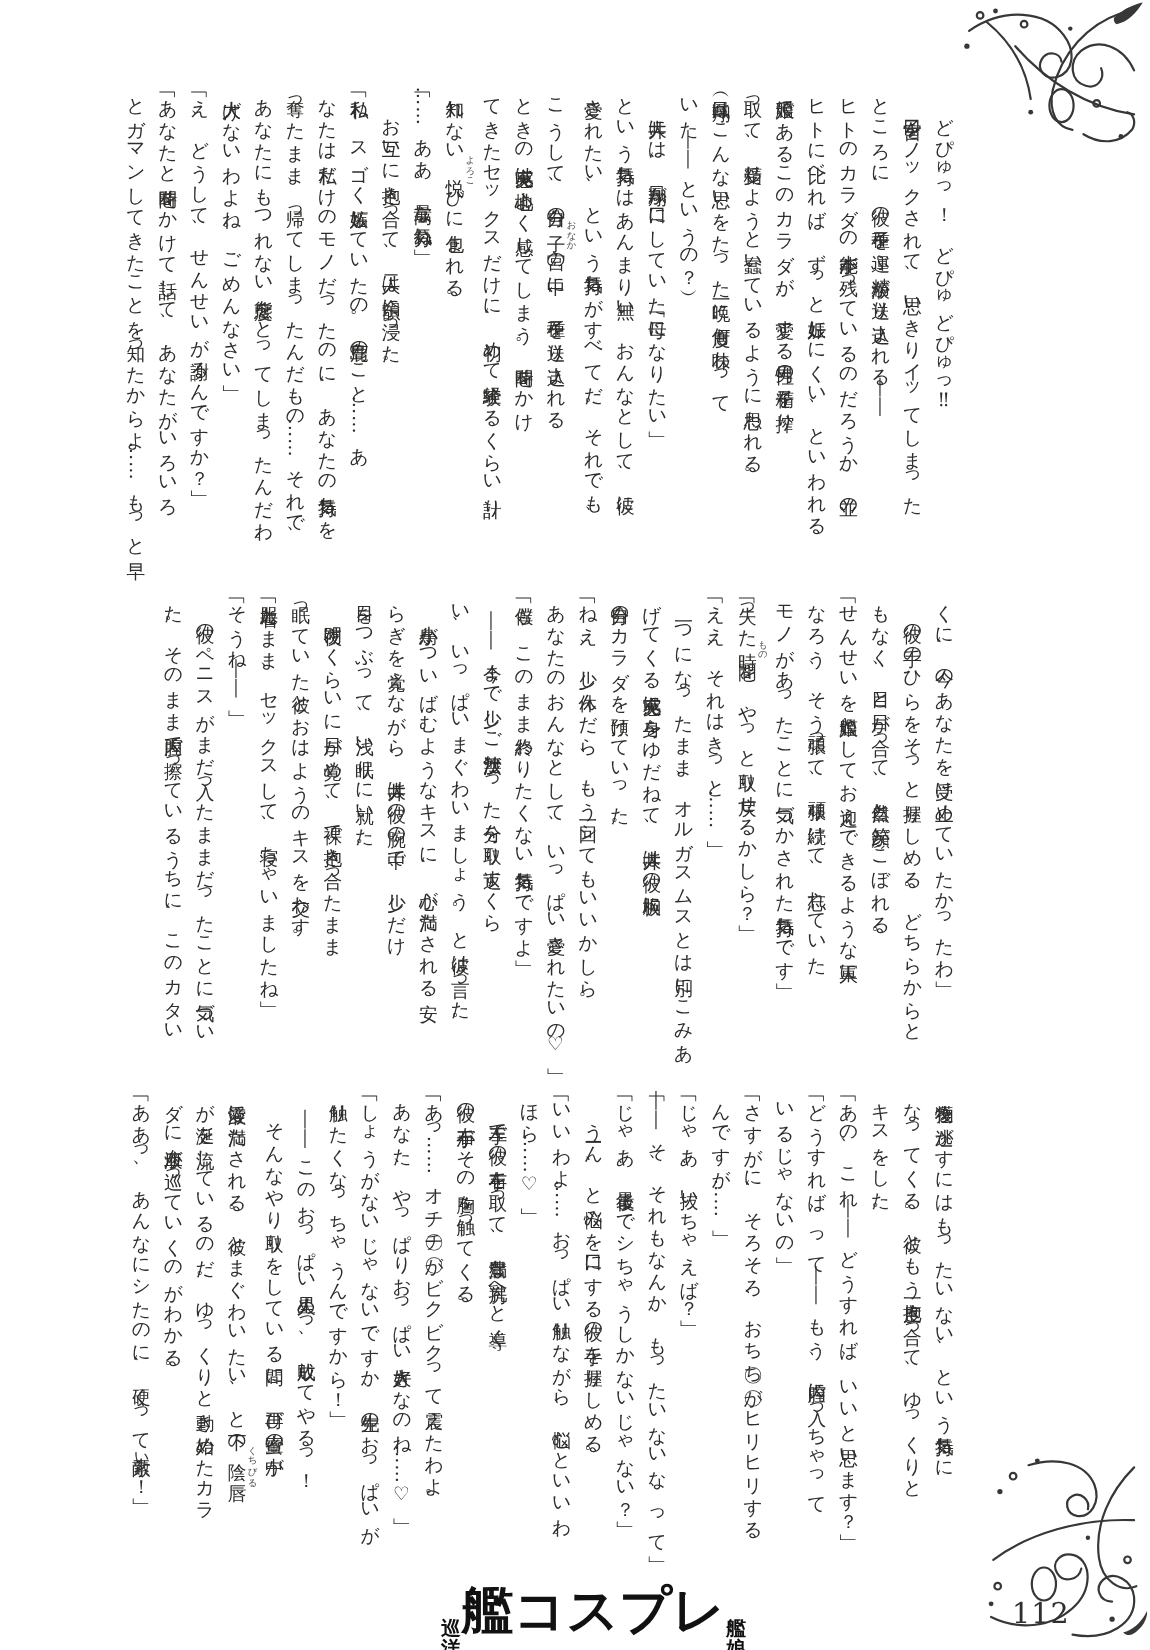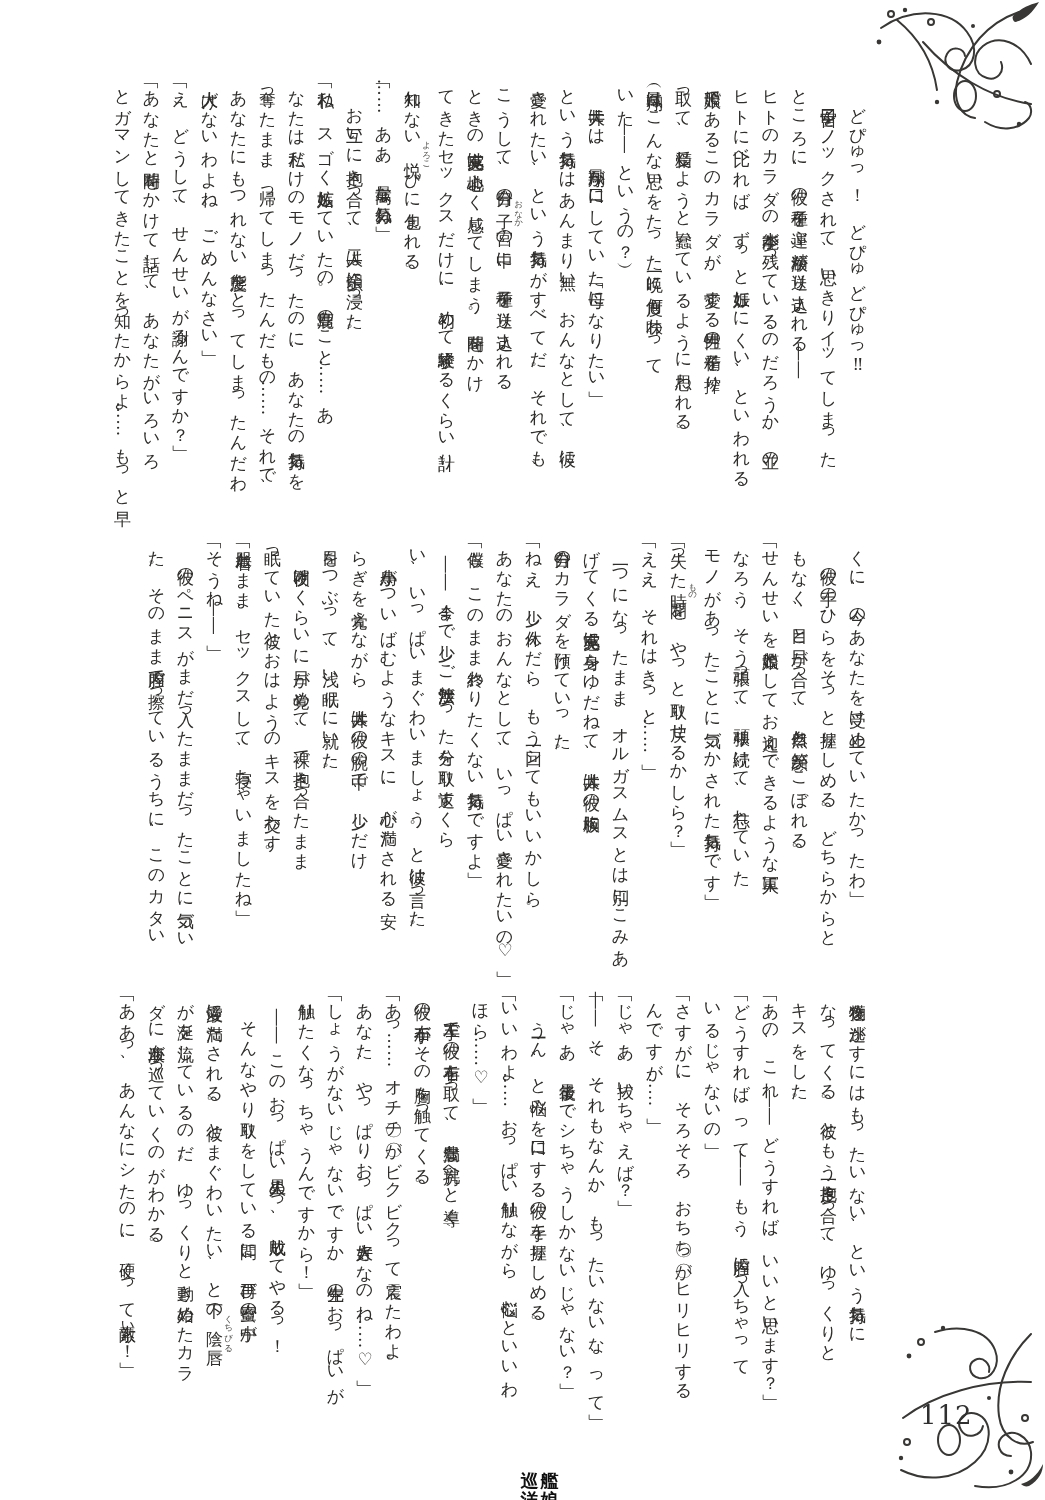--- a/index.html
+++ b/index.html
@@ -60,21 +60,21 @@
     font-size:18px;
     line-height:19px;
     margin:0 1px;
     transform:translateY(6px);
     text-align:center;
   }
 
   
   .page-number{
     position:absolute;
-    top:1400px;
+    top:1452px;
     left:920px;
     font-size:26px;
     font-family:"DejaVu Serif","Liberation Serif",serif;
     color:#2f2f2f;
     letter-spacing:1px;
   }
 
   
   .flourish{position:absolute;}
   .flourish-top-right{top:2px;right:6px;width:172px;height:134px;}
@@ -212,20 +212,20 @@
       <p class="col">　そんなやり取りをしている間に、再び蜜壺の中が</p>
       <p class="col">愛液に満たされる。彼とまぐわいたい、と下の<ruby>陰唇<rt>くちびる</rt></ruby></p>
       <p class="col">が涎を流しているのだ。ゆっくりと動き始めたカラ</p>
       <p class="col">ダに血液が巡っていくのがわかる。</p>
       <p class="col">「ああっ、あんなにシたのに、硬くって素敵ぃ！」</p>
     </section>
 
   <h1 class="book-title"><span class="stack">
         <span>巡</span>
         <span>洋</span>
-      </span><span class="stack">
+      </span><span>艦コスプレ</span><span class="stack">
         <span>艦</span>
         <span>娘</span>
       </span></h1>
 
   <div class="page-number">112</div>
 
 </div>
 
 </body></html>

